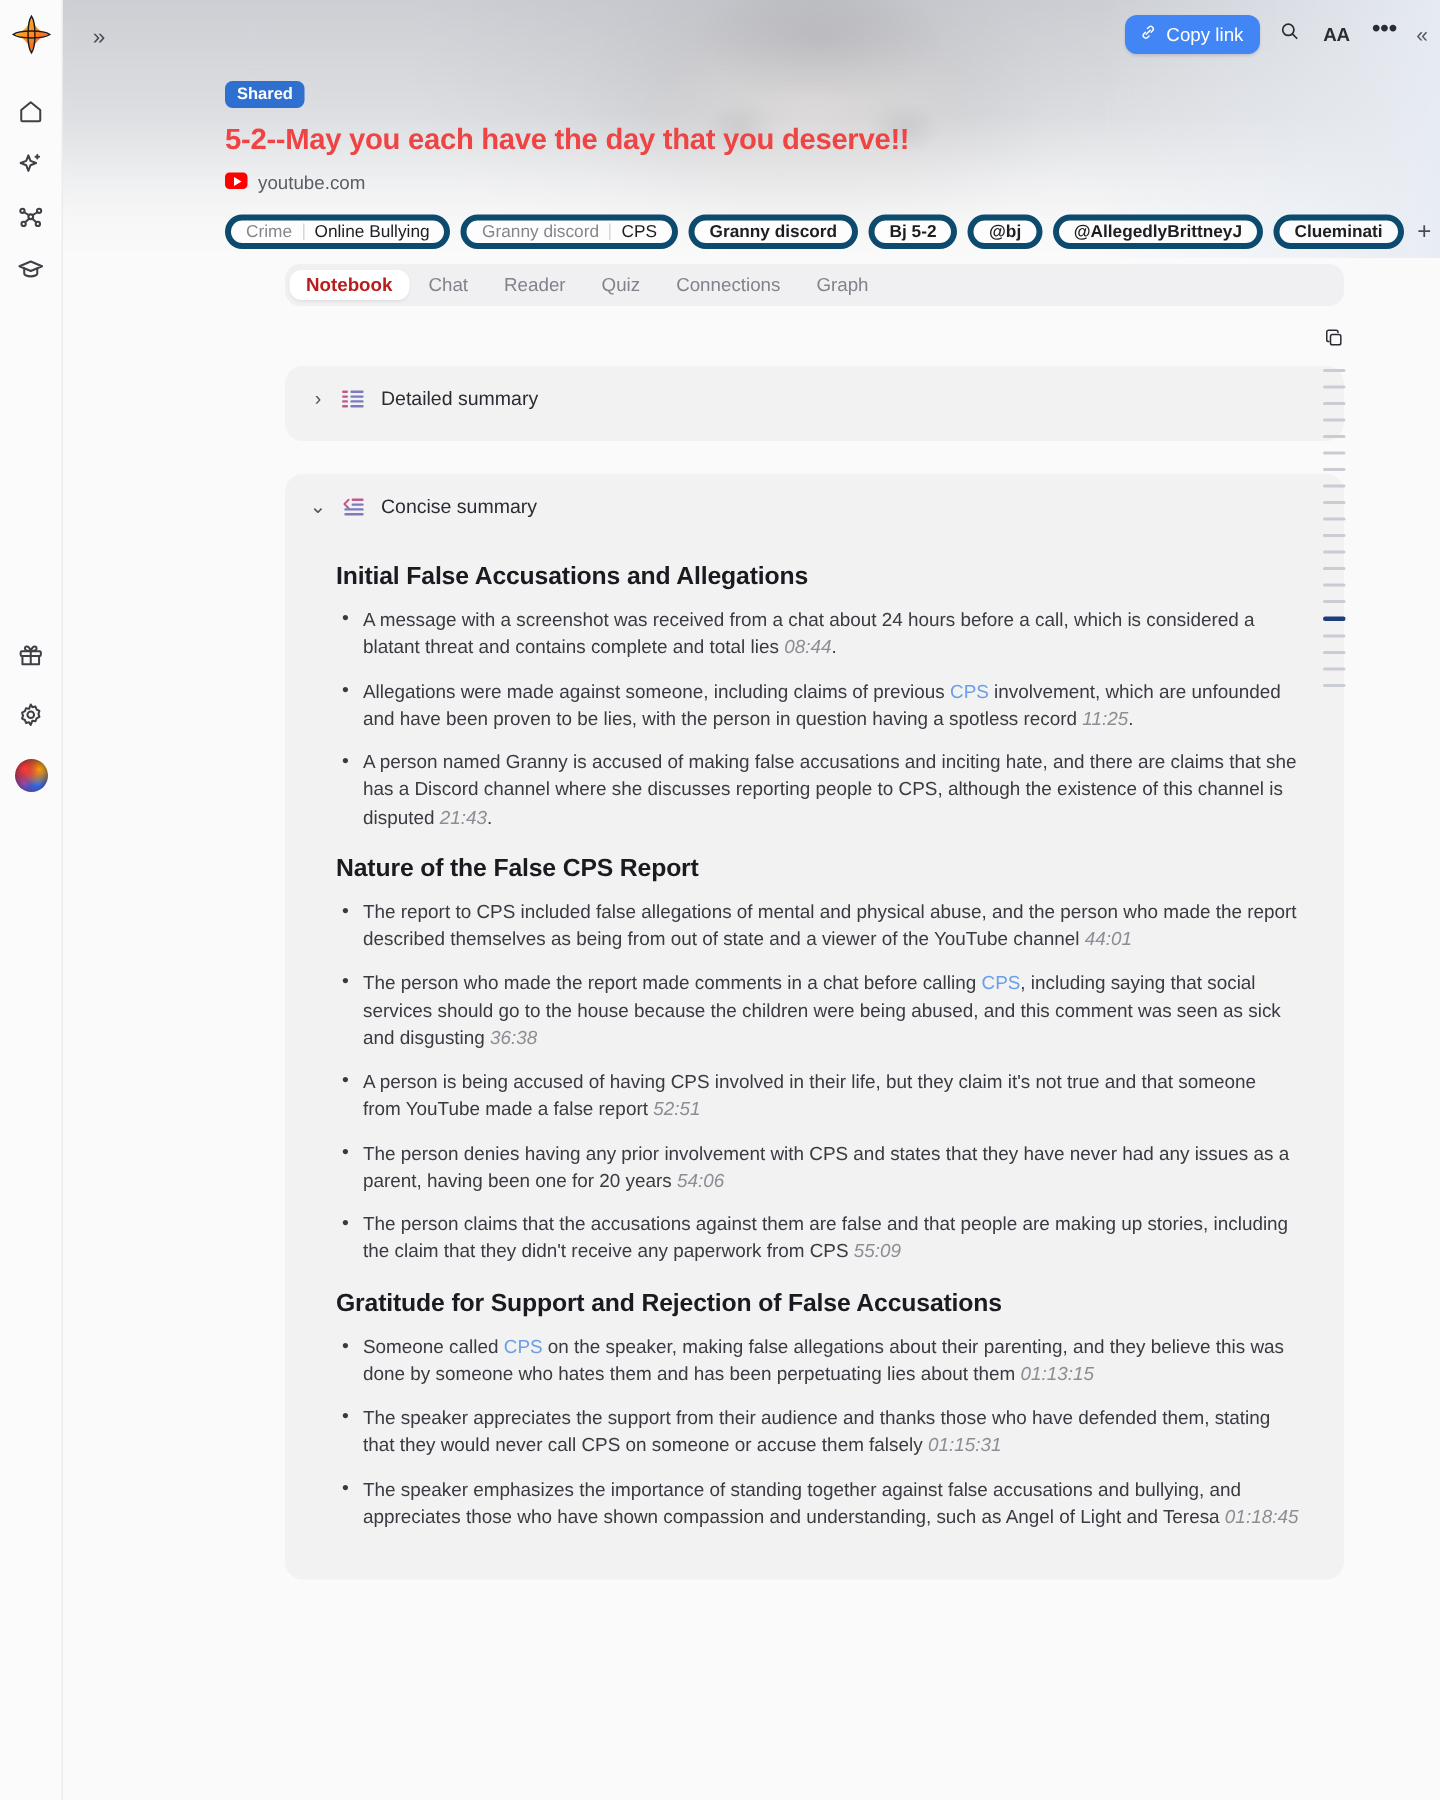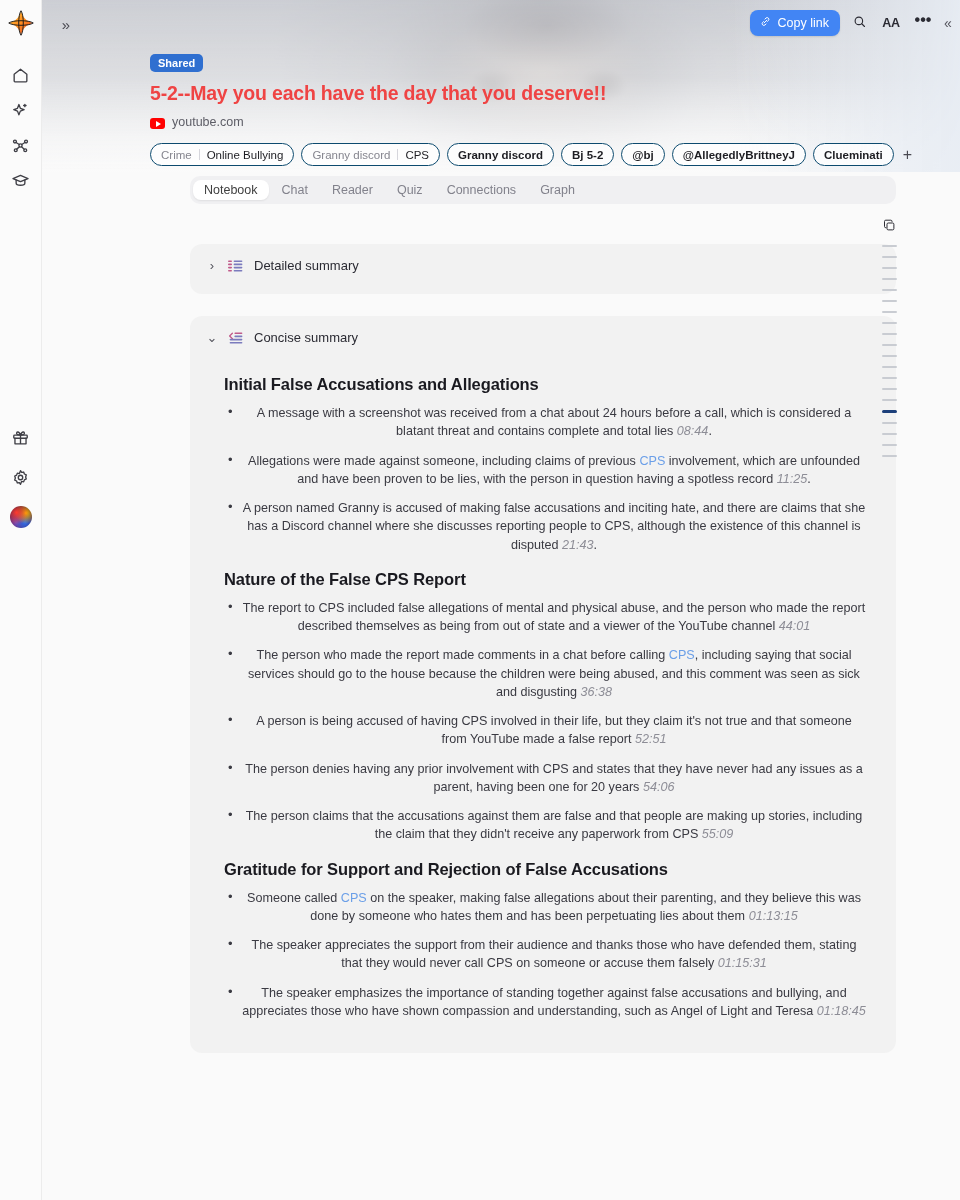--- a/index.html
+++ b/index.html
@@ -105,32 +105,32 @@
   .hero-content { position: absolute; top: 0; left: 0; width: 760px; z-index: 3; padding: 0 0 0 108px; }
   .shared-badge {
     display:inline-block; background:#2f6fd0; color:#fff;
     font-size: 11px; font-weight: 600; border-radius: 5px;
     padding: 3px 8px; margin-top: 54px;
   }
   .doc-title {
     font-size: 19.5px; font-weight: 700; color:#ef4444;
     margin-top: 10px; letter-spacing: -.2px;
   }
-  .source-row { display:flex; align-items:flex-end; gap: 7px; margin-top: 10px; }
+  .source-row { display:flex; align-items:flex-start; gap: 7px; margin-top: 10px; }
   .yt-icon {
     width: 15px; height: 11px; border-radius: 3px; background:#f00;
     display:flex; align-items:center; justify-content:center;
   }
   .yt-icon .tri { width:0;height:0;border-left:5px solid #fff;border-top:3px solid transparent;border-bottom:3px solid transparent;margin-left:1px; }
   .source-name { font-size: 12.5px; color:#5d5d66; }
 
   .pills { display:flex; align-items:center; gap: 7px; margin-top: 14px; flex-wrap: nowrap; }
   .pill {
     display:flex; align-items:center; background: rgba(255,255,255,.75);
-    border:1px solid #0c4a6e; border-radius: 14px; height: 23px;
+    border:4px solid #0c4a6e; border-radius: 14px; height: 23px;
     padding: 0 10px; font-size: 11.5px; white-space: nowrap; cursor: pointer;
   }
   .pill .cat { color:#85858e; }
   .pill .sep { width:1px; height:11px; background:#d6d6dc; margin: 0 7px; }
   .pill .val { color:#1d1d22; font-weight: 400; }
   .pill.single .val { font-weight: 700; }
   .pill-add {
     width: 20px; height: 20px; display:flex; align-items:center; justify-content:center;
     color:#4a4a52; font-size: 16px; cursor:pointer; margin-left: 2px;
   }
@@ -138,38 +138,38 @@
   
   .tabs {
     position: absolute; top: 176px; left: 148px; width: 706px; height: 28px;
     background:#f0f0f2; border-radius: 10px;
     display:flex; align-items:center; padding: 3px; gap: 2px; z-index: 3;
   }
   .tab {
     font-size: 12.5px; color:#82828c; padding: 3px 11px; border-radius: 8px;
     cursor: pointer; font-weight: 500;
   }
-  .tab.active { background:#fff; color:#404040; font-weight: 400; box-shadow: 0 1px 2px rgba(0,0,0,.07); }
+  .tab.active { background:#fff; color:#b91c1c; font-weight: 700; box-shadow: 0 1px 2px rgba(0,0,0,.07); }
 
   
   .content { position:absolute; top: 244px; left: 148px; width: 706px; }
   .card {
     background:#f2f2f2; border-radius: 12px; width: 706px;
   }
   .card-head { display:flex; align-items:center; gap: 10px; padding: 14px 16px; cursor: pointer; }
   .chev { width: 12px; color:#55555e; font-size: 13px; display:flex; justify-content:center; }
   .sumicon { width: 16px; height: 14px; display:flex; align-items:center; }
   .card-title { font-size: 13px; color:#2b2b33; font-weight: 500; }
   .card.detailed { height: 50px; margin-bottom: 22px; }
   .card.concise { padding-bottom: 22px; }
 
   .body { padding: 2px 30px 0 34px; }
   .sec-h { font-size: 16.5px; font-weight: 700; color:#1a1a20; margin: 16px 0 10px; letter-spacing:-.1px; }
   .sec-h.first { margin-top: 14px; }
-  ul.bullets { list-style: none; text-align: center; }
+  ul.bullets { list-style: none; }
   ul.bullets li {
     position: relative; padding-left: 18px; margin-bottom: 11px;
     font-size: 12.6px; line-height: 1.45; color:#3a3a42;
   }
   ul.bullets li::before {
     content:"•"; position:absolute; left: 4px; top: -1px; color:#3a3a42; font-size: 13px;
   }
   .lnk { color:#6b9fe8; }
   .ts { color:#8d8d96; font-style: italic; }
 

